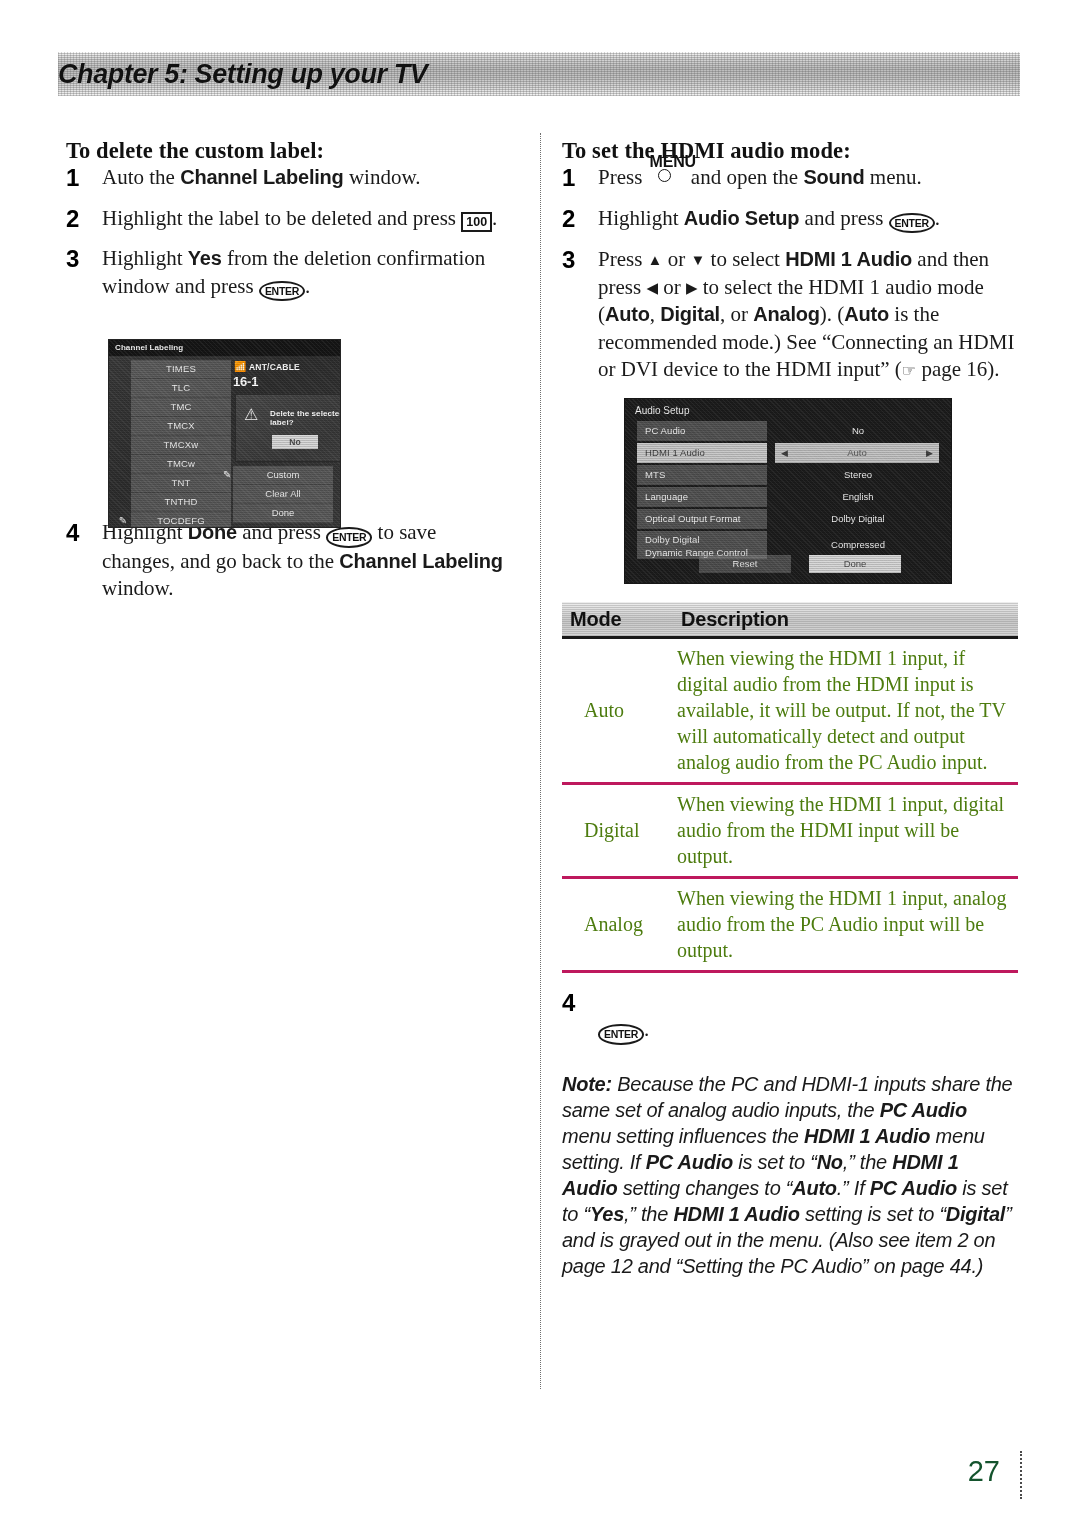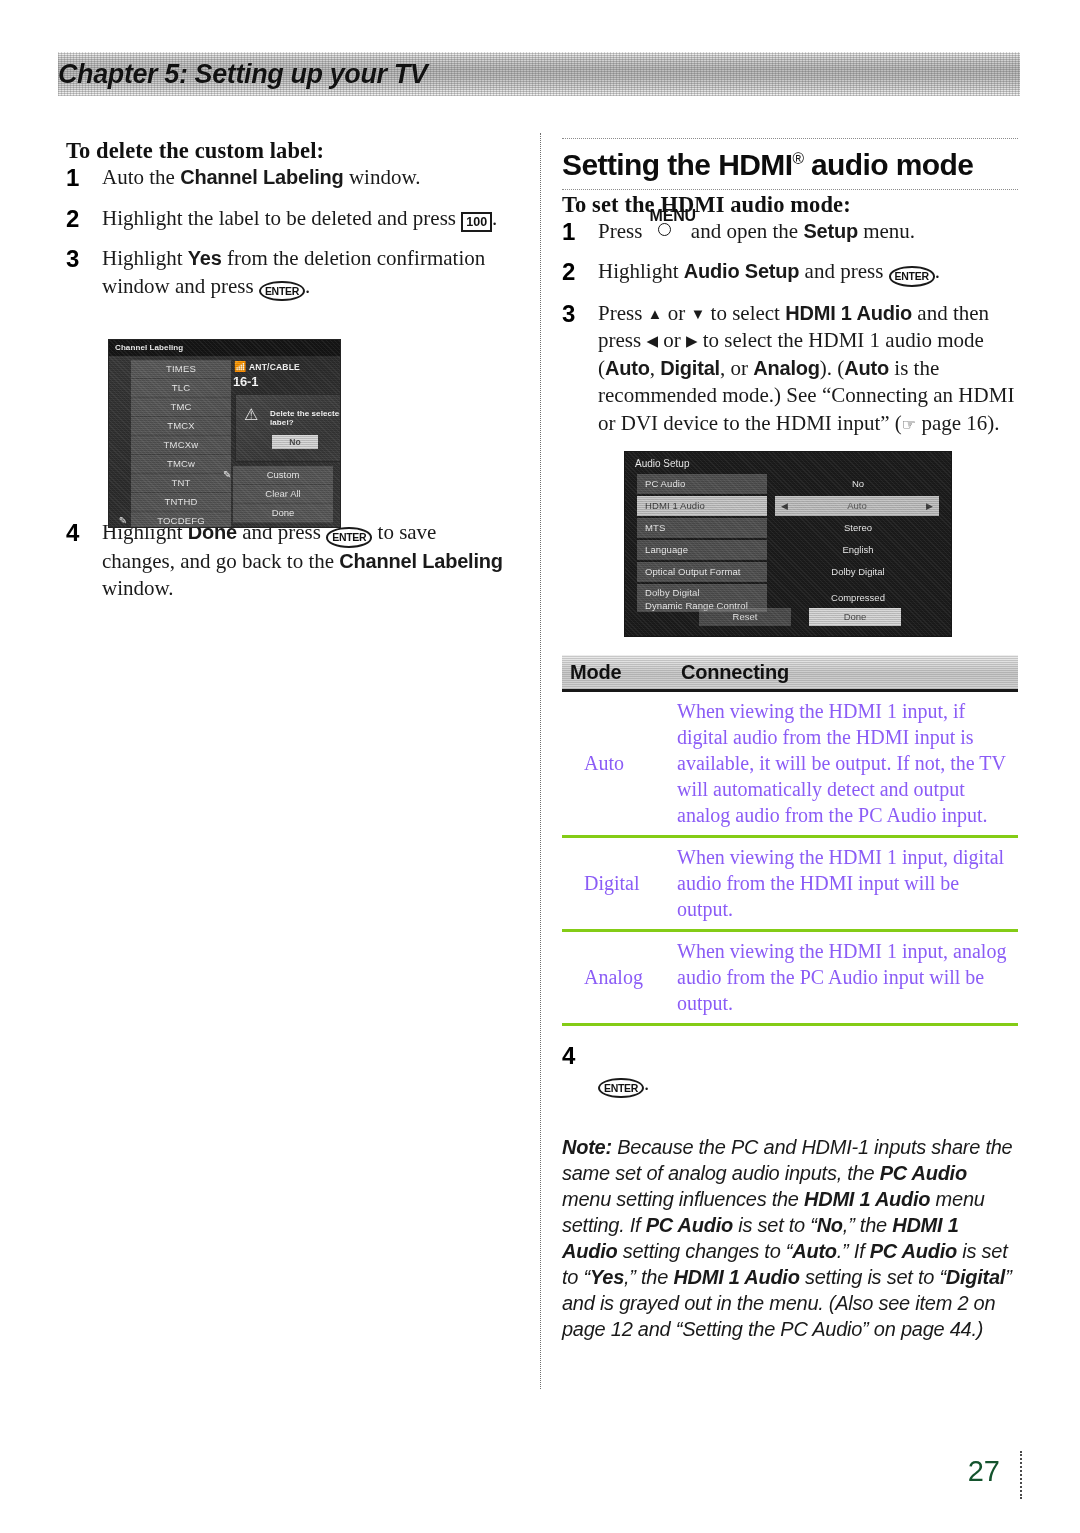--- a/index.html
+++ b/index.html
@@ -470,33 +470,33 @@
     text-align: left;
     padding: 4px 0 4px 8px;
     color: #111;
     letter-spacing: -0.2px;
     border-bottom: 3px solid #181818;
   }
   table.mode-table thead th.th-mode { width: 103px; }
   table.mode-table td {
     vertical-align: middle;
     padding: 6px 2px 7px 0;
-    border-bottom: 3px solid #84cc16;
-    color: #8b5cf6;
+    border-bottom: 3px solid #be185d;
+    color: #4d7c0f;
   }
   table.mode-table td.mode-cell {
     width: 103px;
     padding-left: 22px;
     box-sizing: border-box;
   }
   table.mode-table td.desc-cell { padding-left: 4px; }
 
   
   .note-block {
-    margin-top: 36px;
+    margin-top: 26px;
     font-family: "Liberation Sans", sans-serif;
     font-style: italic;
     font-size: 20px;
     line-height: 1.3;
     color: #1a1a1a;
     letter-spacing: -0.25px;
   }
   .note-block b { font-weight: bold; font-style: italic; }
 
   
@@ -600,27 +600,26 @@
   <div id="delete-confirm-dialog" class="tv-noise">
     <span class="warn">⚠</span>
     <span class="msg">Delete the selected custom label?</span>
     <span class="btn no">No</span>
     <span class="btn yes">Yes</span>
   </div>
 </div>
 
 <div class="col-right">
 
-  <h2 class="section-heading"><span>Setting the HDMI</span><sup>®</sup><span> audio mode</span></h2>
 
   <h3 class="sub-heading right-sub-heading">To set the HDMI audio mode:</h3>
 
   <div class="step">
     <span class="step-num">1</span>
-    <span>Press </span><span class="key-menu"><span class="lbl">MENU</span><span class="circ"></span></span><span> and open the </span><b>Setup</b><span> menu.</span>
+    <span>Press </span><span class="key-menu"><span class="lbl">MENU</span><span class="circ"></span></span><span> and open the </span><b>Sound</b><span> menu.</span>
   </div>
 
   <div class="step">
     <span class="step-num">2</span>
     <span>Highlight </span><b>Audio Setup</b><span> and press </span><span class="key-enter">ENTER</span><span>.</span>
   </div>
 
   <div class="step">
     <span class="step-num">3</span>
     <span>Press </span><span class="arrow">▲</span><span> or </span><span class="arrow">▼</span><span> to select </span><b>HDMI 1 Audio</b><span> and then press </span><span class="arrow">◀</span><span> or </span><span class="arrow">▶</span><span> to select the HDMI 1 audio mode (</span><b>Auto</b><span>, </span><b>Digital</b><span>, or </span><b>Analog</b><span>). (</span><b>Auto</b><span> is the recommended mode.) See “Connecting an HDMI or DVI device to the HDMI input” (</span><span class="hand">☞</span><span> page 16).</span>
@@ -669,21 +668,21 @@
     <div class="as-foot">
       <span class="fbtn reset">Reset</span>
       <span class="fbtn done">Done</span>
     </div>
   </div>
 
   <table class="mode-table">
     <thead>
       <tr>
         <th class="th-mode">Mode</th>
-        <th>Connecting</th>
+        <th>Description</th>
       </tr>
     </thead>
     <tbody>
       <tr>
         <td class="mode-cell">Auto</td>
         <td class="desc-cell">When viewing the HDMI 1 input, if digital audio from the HDMI input is available, it will be output. If not, the TV will automatically detect and output analog audio from the PC Audio input.</td>
       </tr>
       <tr>
         <td class="mode-cell">Digital</td>
         <td class="desc-cell">When viewing the HDMI 1 input, digital audio from the HDMI input will be output.</td>

